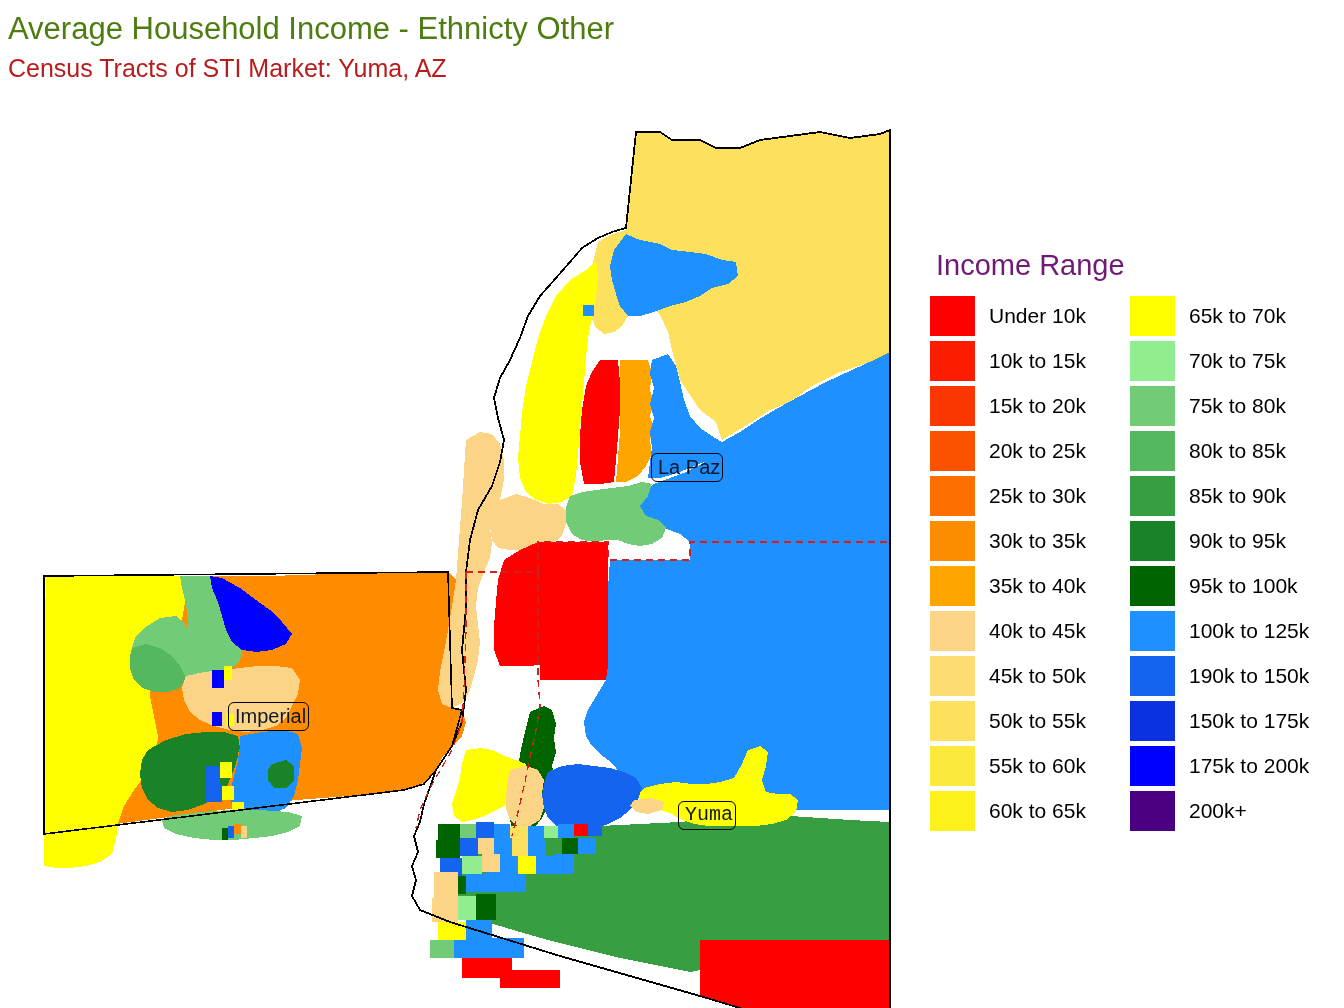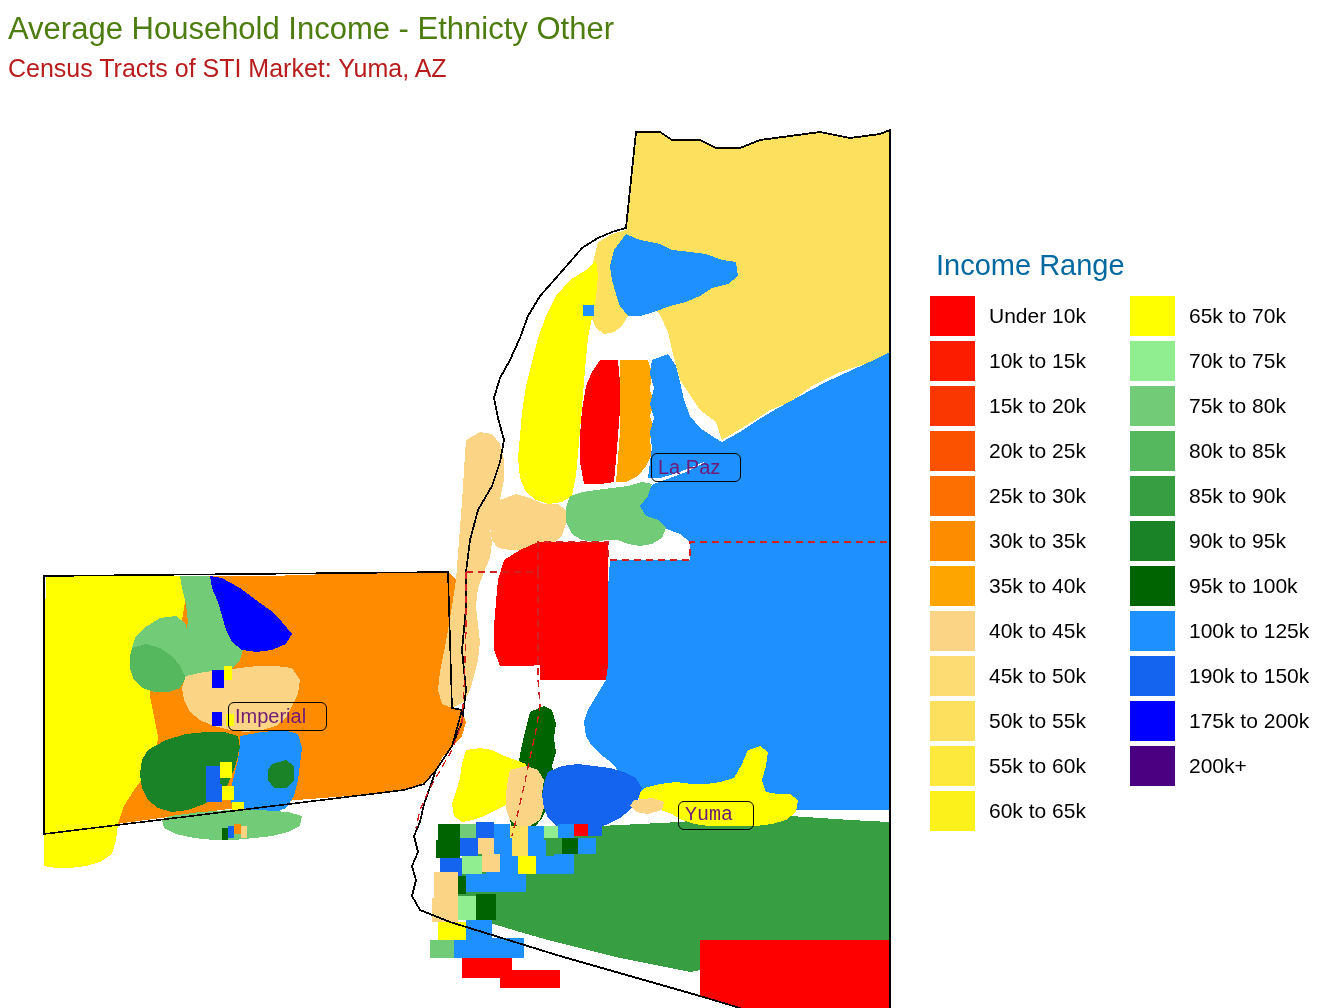--- a/index.html
+++ b/index.html
@@ -60,40 +60,40 @@
   }
 
   
   .place-label {
     position: absolute;
     border: 1.5px solid #000000;
     border-radius: 6px;
     background: transparent;
     font-size: 20px;
     line-height: 22px;
-    padding: 2px 20px 3px 6px;
-    color: #701a75;
+    padding: 2px 2px 3px 6px;
+    color: #0f172a;
     white-space: nowrap;
     font-family: "Liberation Sans", sans-serif;
   }
   #label-lapaz   { left: 651px; top: 343px; }
   #label-imperial{ left: 228px; top: 592px; }
   #label-yuma    { left: 678px; top: 691px; font-family: Liberation Mono, monospace; }
 
   
   .legend {
     position: absolute;
     left: 930px;
     top: 248px;
     width: 414px;
   }
   .legend-title {
     font-size: 29px;
     line-height: 34px;
-    color: #0369a1;
+    color: #701a75;
     margin: 0 0 14px 6px;
     white-space: nowrap;
   }
   .legend-cols {
     display: flex;
     flex-direction: row;
     align-items: flex-start;
     gap: 0px;
   }
   .legend-col {
@@ -438,20 +438,24 @@
           </div>
           <div class="legend-row">
             <div class="legend-swatch" style="background: rgb(30, 144, 255);"></div>
             <div class="legend-label">100k to 125k</div>
           </div>
           <div class="legend-row">
             <div class="legend-swatch" style="background: rgb(20, 100, 240);"></div>
             <div class="legend-label">190k to 150k</div>
           </div>
           <div class="legend-row">
+            <div class="legend-swatch" style="background: rgb(10, 50, 225);"></div>
+            <div class="legend-label">150k to 175k</div>
+          </div>
+          <div class="legend-row">
             <div class="legend-swatch" style="background: rgb(0, 0, 255);"></div>
             <div class="legend-label">175k to 200k</div>
           </div>
           <div class="legend-row">
             <div class="legend-swatch" style="background: rgb(75, 0, 130);"></div>
             <div class="legend-label">200k+</div>
           </div>
         </div>
     </div>
   </div>

